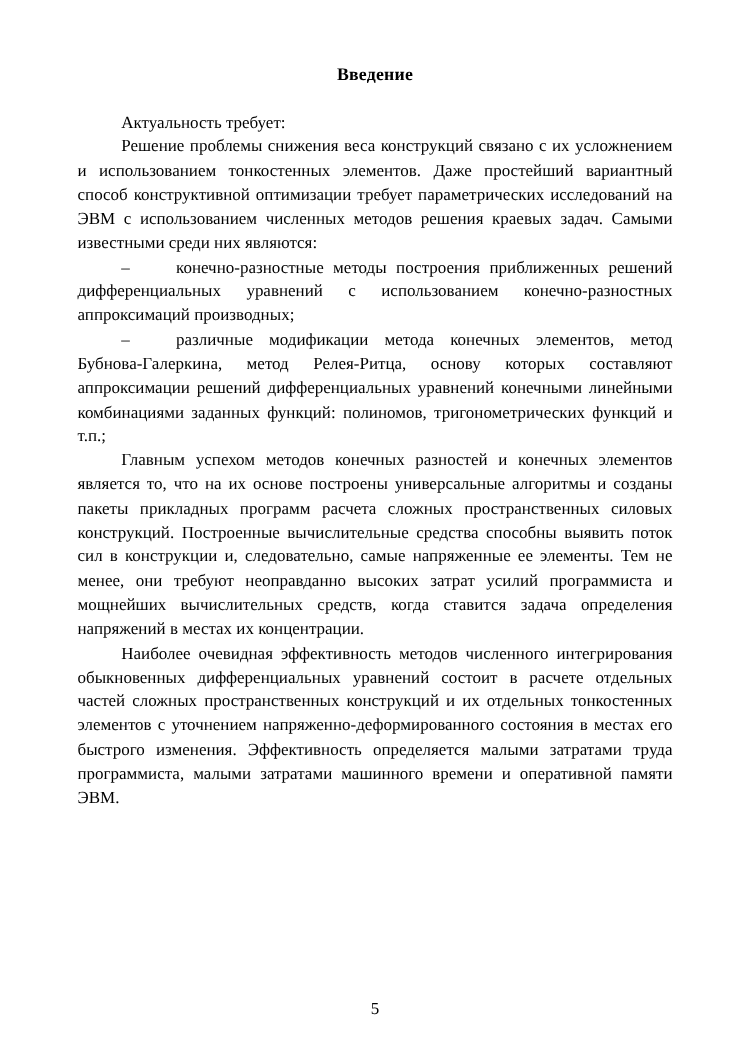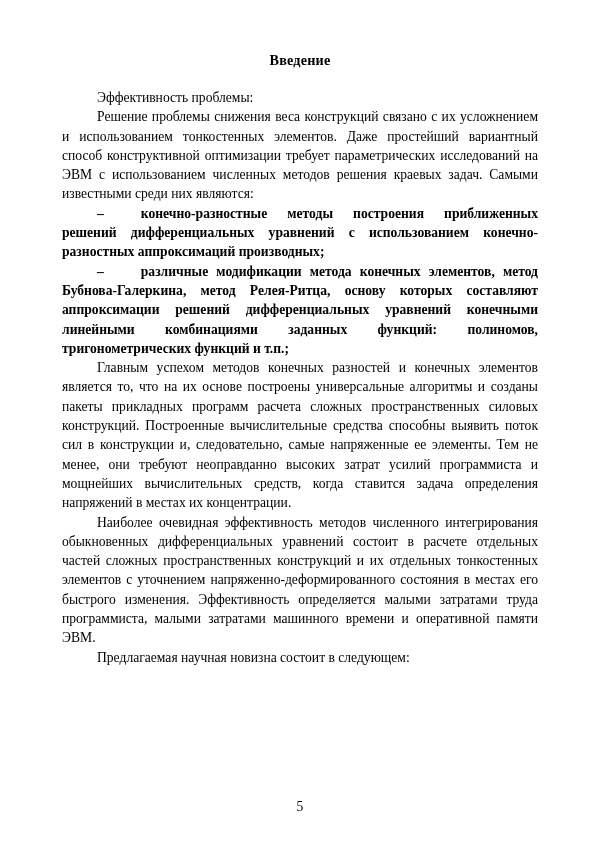--- a/index.html
+++ b/index.html
@@ -55,21 +55,20 @@
   }
   p.item {
     margin: 0;
     padding: 0;
     font-size: 13.6px;
     line-height: 19.3px;
     text-align: justify;
     text-justify: inter-word;
     text-indent: 35px;
     hyphens: none;
-    font-weight: bold;
   }
   .dash-gap {
     display: inline-block;
     width: 37px;
   }
   .page-number {
     position: absolute;
     left: 62px;
     top: 797px;
     width: 476px;
@@ -80,33 +79,32 @@
 </style>
 </head>
 <body>
 
 <div class="page">
 
   <div class="heading">Введение</div>
 
   <div class="body-block">
 
-    <p class="para">Эффективность проблемы:</p>
+    <p class="para">Актуальность требует:</p>
 
     <p class="para">Решение проблемы снижения веса конструкций связано с их усложнением и использованием тонкостенных элементов. Даже простейший вариантный способ конструктивной оптимизации требует параметрических исследований на ЭВМ с использованием численных методов решения краевых задач. Самыми известными среди них являются:</p>
 
     <p class="item"><span>–</span><span class="dash-gap"></span><span>конечно-разностные методы построения приближенных решений дифференциальных уравнений с использованием конечно-разностных аппроксимаций производных;</span></p>
 
     <p class="item"><span>–</span><span class="dash-gap"></span><span>различные модификации метода конечных элементов, метод Бубнова-Галеркина, метод Релея-Ритца, основу которых составляют аппроксимации решений дифференциальных уравнений конечными линейными комбинациями заданных функций: полиномов, тригонометрических функций и т.п.;</span></p>
 
 
     <p class="para">Главным успехом методов конечных разностей и конечных элементов является то, что на их основе построены универсальные алгоритмы и созданы пакеты прикладных программ расчета сложных пространственных силовых конструкций. Построенные вычислительные средства способны выявить поток сил в конструкции и, следовательно, самые напряженные ее элементы. Тем не менее, они требуют неоправданно высоких затрат усилий программиста и мощнейших вычислительных средств, когда ставится задача определения напряжений в местах их концентрации.</p>
 
     <p class="para">Наиболее очевидная эффективность методов численного интегрирования обыкновенных дифференциальных уравнений состоит в расчете отдельных частей сложных пространственных конструкций и их отдельных тонкостенных элементов с уточнением напряженно-деформированного состояния в местах его быстрого изменения. Эффективность определяется малыми затратами труда программиста, малыми затратами машинного времени и оперативной памяти ЭВМ.</p>
 
 
-    <p class="para last-left">Предлагаемая научная новизна состоит в следующем:</p>
 
   </div>
 
   <div class="page-number">5</div>
 
 </div>
 
 </body></html>

